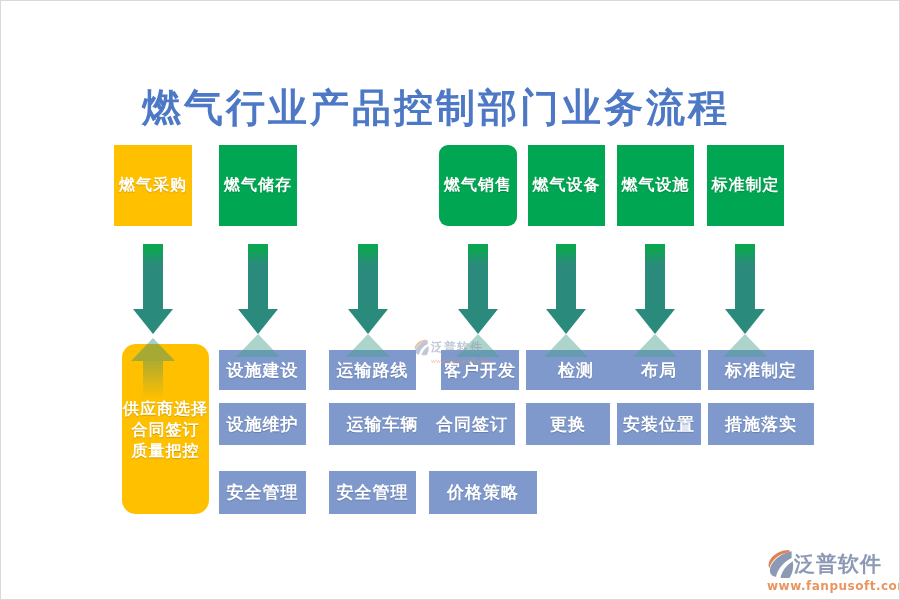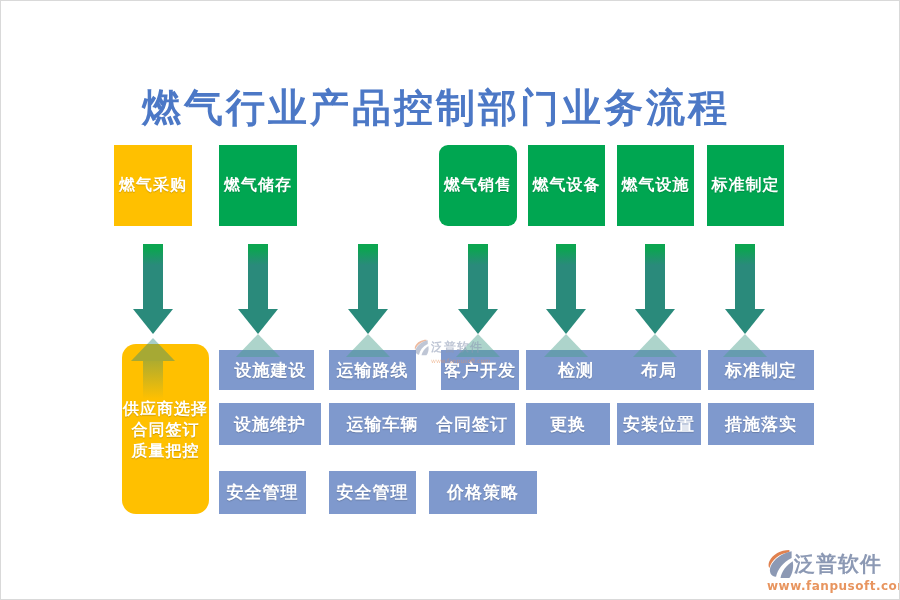--- a/index.html
+++ b/index.html
@@ -129,22 +129,22 @@
   <div class="refl-tip" style="left:543px;"></div>
   <div class="refl-tip" style="left:632px;"></div>
   <div class="refl-tip" style="left:722px;"></div>
 
   <div class="task tall">
     <span>供应商选择</span>
     <span>合同签订</span>
     <span>质量把控</span>
   </div>
 
-  <div class="task r1" style="left:218px;width:87px;padding-left:8px;">设施建设</div>
-  <div class="task r2" style="left:218px;width:102px;">设施维护</div>
+  <div class="task r1" style="left:218px;width:87px;">设施建设</div>
+  <div class="task r2" style="left:218px;width:87px;">设施维护</div>
   <div class="task r3" style="left:218px;width:87px;">安全管理</div>
 
   <div class="task r1" style="left:328px;width:87px;">运输路线</div>
   <div class="task r2" style="left:328px;width:107px;">运输车辆</div>
   <div class="task r3" style="left:328px;width:87px;">安全管理</div>
 
   <div class="task r1" style="left:440px;width:78px;">客户开发</div>
   <div class="task r2" style="left:428px;width:86px;">合同签订</div>
   <div class="task r3" style="left:428px;width:108px;">价格策略</div>
 

